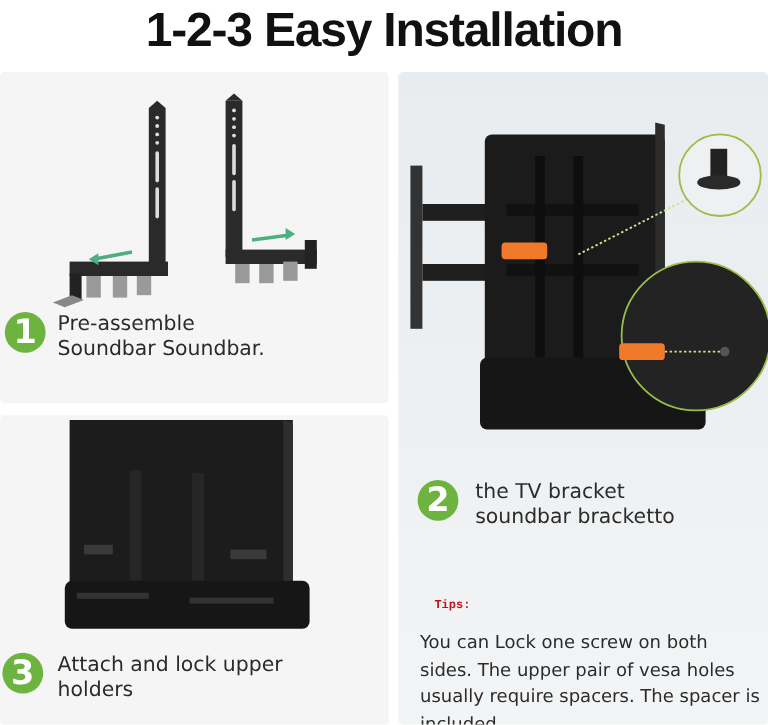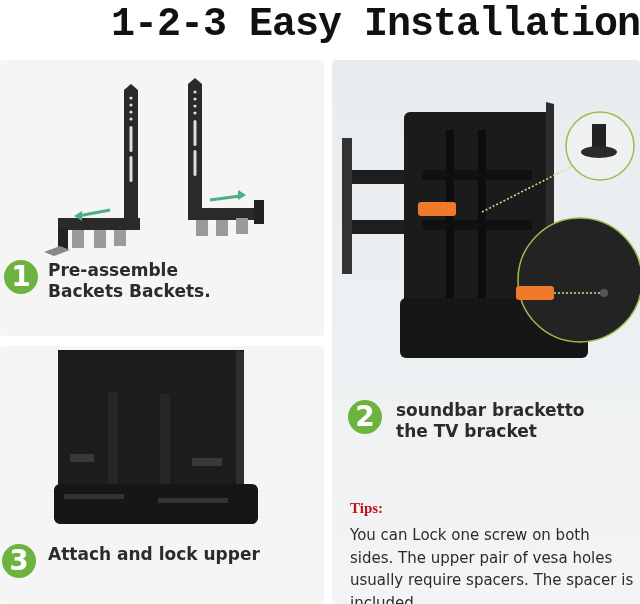--- a/index.html
+++ b/index.html
@@ -1,24 +1,24 @@
 <!DOCTYPE html>
 <html><head>
 <meta charset="utf-8">
 <style>
 *{box-sizing:border-box;margin:0;padding:0}
 body{width:640px;height:604px;background:#fff;font-family:"Liberation Sans",sans-serif;position:relative;overflow:hidden}
-.title{position:absolute;top:0;left:0;width:640px;height:58px;text-align:right;font-family:Liberation Mono, monospace;font-weight:bold;font-size:40px;line-height:50px;color:#111;letter-spacing:-1px}
+.title{position:absolute;top:0;left:0;width:640px;height:58px;text-align:center;font-family:Liberation Sans, sans-serif;font-weight:bold;font-size:40px;line-height:50px;color:#111;letter-spacing:-1px}
 .panel{position:absolute;background:#f5f5f5;border-radius:4px;overflow:hidden}
 #p1{left:0;top:60px;width:324px;height:276px}
 #p3{left:0;top:346px;width:324px;height:258px}
 #p2{left:332px;top:60px;width:308px;height:544px;background:linear-gradient(180deg,#e8ecef 0%,#edf0f2 50%,#f3f4f5 100%)}
 .badge{position:absolute;width:34px;height:34px;border-radius:50%;background:#6db33f;color:#fff;font-weight:bold;font-size:28px;line-height:34px;text-align:center;font-family:"DejaVu Sans",sans-serif}
-.step{position:absolute;font-family:"DejaVu Sans",sans-serif;font-weight:bold;color:#2b2b2b;font-size:17px;line-height:21px}
-.tips-h{position:absolute;left:18px;top:440px;color:#c0141b;font-weight:bold;font-family:Liberation Serif, serif;font-size:15px}
+.step{position:absolute;font-family:"DejaVu Sans",sans-serif;font-weight:normal;color:#2b2b2b;font-size:17px;line-height:21px}
+.tips-h{position:absolute;left:30px;top:440px;color:#c0141b;font-weight:bold;font-family:Liberation Mono, monospace;font-size:10px}
 .tips-b{position:absolute;left:18px;top:464px;width:285px;color:#2b2b2b;font-family:"DejaVu Sans",sans-serif;font-size:15px;line-height:22.5px}
 svg{position:absolute}
 </style>
 </head>
 <body>
 
 <div class="title">1-2-3  Easy Installation</div>
 
 <div class="panel" id="p1">
   <svg width="324" height="200" viewBox="0 0 324 200" style="left:0;top:0">
@@ -60,41 +60,42 @@
         <rect x="196" y="160" width="12" height="16"></rect>
         <rect x="216" y="160" width="12" height="16"></rect>
         <rect x="236" y="158" width="12" height="16"></rect>
       </g>
     <line x1="210" y1="140" x2="240" y2="136" stroke="#4caf80" stroke-width="3"></line>
     <polygon points="246,135 238,130 238,140" fill="#4caf80"></polygon>
   </svg>
   <div class="badge" style="left:4px;top:200px">1</div>
   <div class="step" style="left:48px;top:200px">
     <div>Pre-assemble</div>
-    <div>Backets Backets.</div>
+    <div>Soundbar Soundbar.</div>
   </div>
 </div>
 
 <div class="panel" id="p3">
   <svg width="324" height="190" viewBox="0 0 324 190" style="left:0;top:0">
     <rect x="58" y="4" width="186" height="140" fill="#1c1c1c"></rect>
     <polygon points="236,4 244,6 244,146 236,148" fill="#2e2e2e"></polygon>
     <g fill="#3a3a3a">
         <rect x="70" y="108" width="24" height="8"></rect>
         <rect x="192" y="112" width="30" height="8"></rect>
       </g>
     <rect x="108" y="46" width="10" height="130" fill="#262626"></rect>
     <rect x="160" y="48" width="10" height="128" fill="#262626"></rect>
     <rect x="54" y="138" width="204" height="40" rx="6" fill="#161616"></rect>
     <rect x="64" y="148" width="60" height="5" fill="#333"></rect>
     <rect x="158" y="152" width="70" height="5" fill="#333"></rect>
   </svg>
   <div class="badge" style="left:2px;top:198px">3</div>
   <div class="step" style="left:48px;top:198px">
     <div>Attach and lock upper</div>
+    <div>holders</div>
   </div>
 </div>
 
 <div class="panel" id="p2">
   <svg width="308" height="330" viewBox="0 0 308 330" style="left:0;top:0">
     <rect x="10" y="78" width="10" height="136" fill="#333"></rect>
     <rect x="20" y="110" width="56" height="14" fill="#1e1e1e"></rect>
     <rect x="20" y="160" width="56" height="14" fill="#1e1e1e"></rect>
     <rect x="72" y="52" width="150" height="200" rx="6" fill="#1b1b1b"></rect>
     <polygon points="214,42 222,44 222,250 214,254" fill="#2c2c2c"></polygon>
@@ -108,18 +109,18 @@
     <circle cx="268" cy="86" r="34" fill="#eef0f2" stroke="#9bbd4a" stroke-width="1.5"></circle>
     <rect x="260" y="64" width="14" height="24" fill="#222"></rect>
     <ellipse cx="267" cy="92" rx="18" ry="6" fill="#2a2a2a"></ellipse>
     <circle cx="248" cy="220" r="62" fill="#232323" stroke="#9bbd4a" stroke-width="1.5"></circle>
     <rect x="184" y="226" width="38" height="14" rx="3" fill="#f07a2a"></rect>
     <line x1="222" y1="233" x2="268" y2="233" stroke="#cfe08a" stroke-width="1.5" stroke-dasharray="2,2"></line>
     <circle cx="272" cy="233" r="4" fill="#555"></circle>
   </svg>
   <div class="badge" style="left:16px;top:340px">2</div>
   <div class="step" style="left:64px;top:340px">
+    <div>the TV bracket</div>
     <div>soundbar bracketto</div>
-    <div>the TV bracket</div>
   </div>
   <div class="tips-h">Tips:</div>
   <div class="tips-b">You can Lock one screw on both sides. The upper pair of vesa holes usually require spacers. The spacer is included.</div>
 </div>
 
 </body></html>

